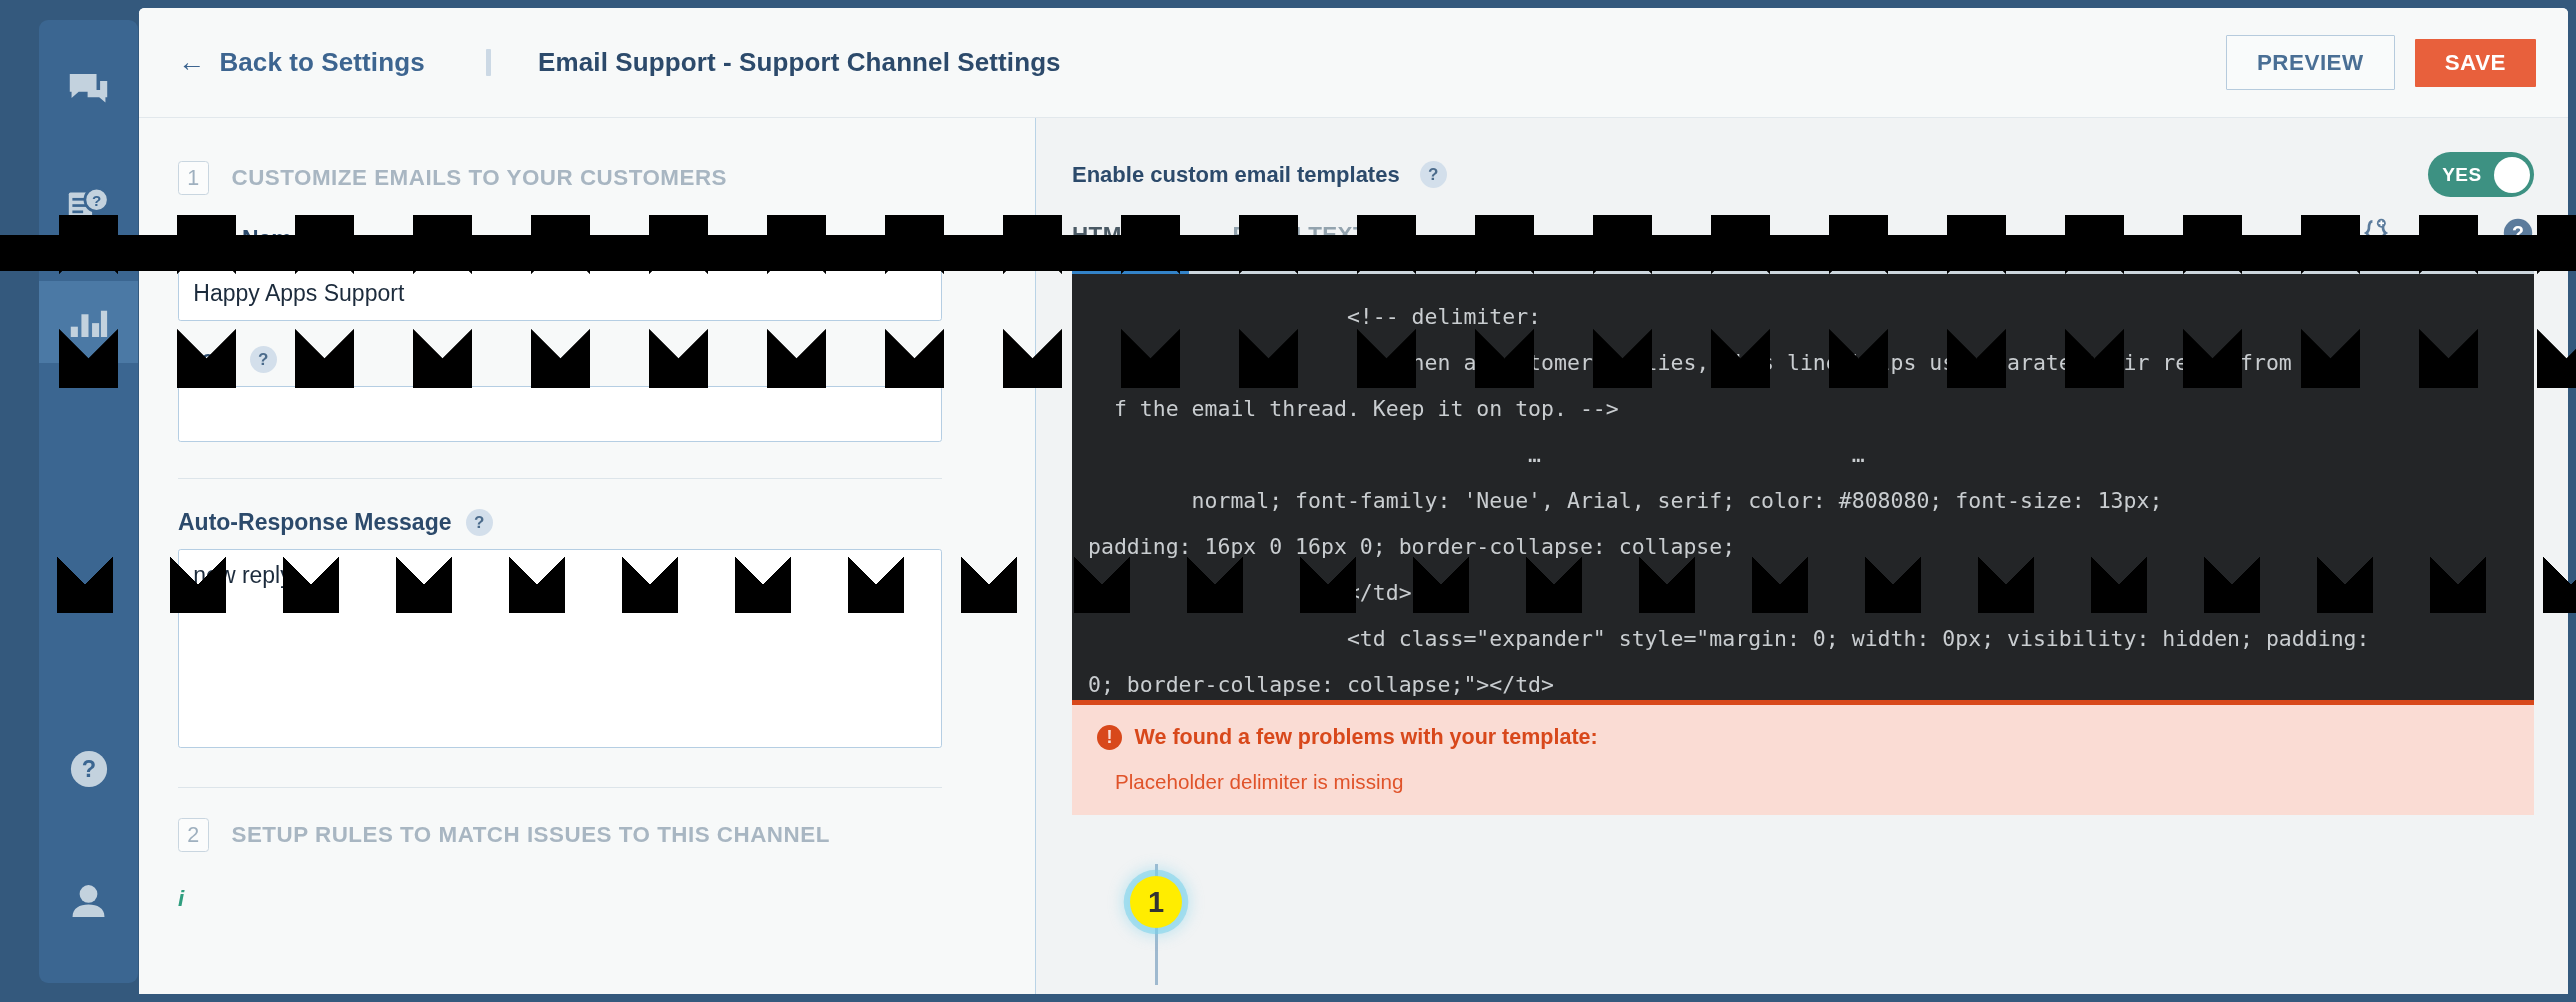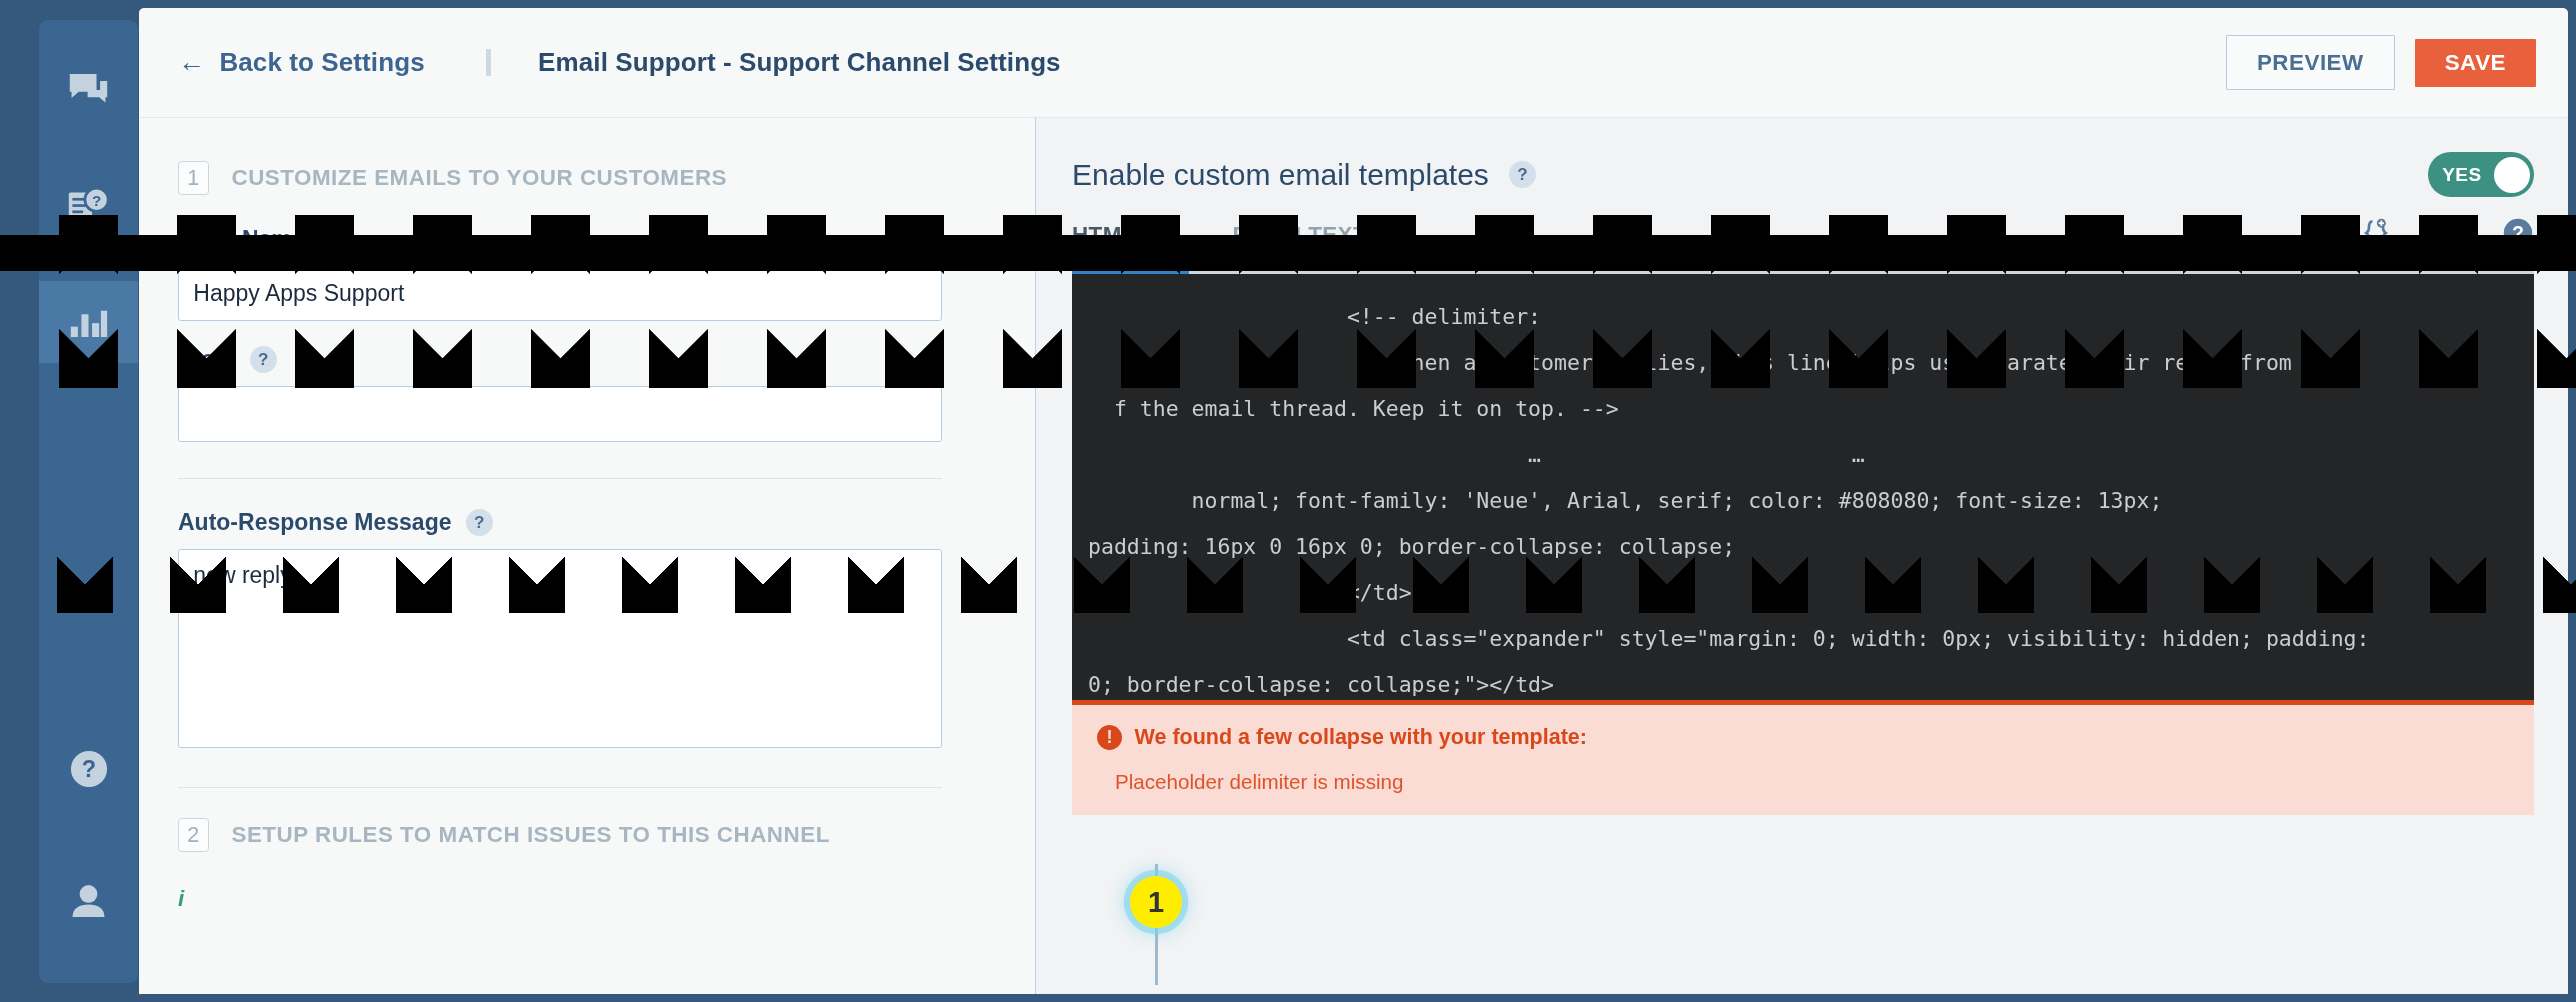--- a/index.html
+++ b/index.html
@@ -134,21 +134,21 @@
   }
   .info-i { font-style: italic; font-weight: bold; font-size: 22.4px; }
 
   
   .right-panel {
     flex: 1; background: #f1f3f4;
     padding: 34px 34px 0 36px;
     position: relative;
   }
   .rp-title-row { display: flex; align-items: center; gap: 20px; }
-  .rp-title { color: #2c4a6b; font-size: 30px; font-weight: normal; text-align: center; }
+  .rp-title { color: #2c4a6b; font-size: 22px; font-weight: bold; text-align: center; }
   .toggle {
     margin-left: auto;
     width: 106px; height: 45px; border-radius: 22.4px;
     background: #3d9182;
     display: flex; align-items: center; justify-content: flex-start;
     padding: 0 7.2px 0 14.3px; position: relative;
     cursor: pointer;
   }
   .toggle-label { color: #fff; font-size: 19px; font-weight: bold; letter-spacing: 0.4px; }
   .toggle-knob {
@@ -422,21 +422,21 @@
             <div class="code-line">                    &lt;/td&gt;</div>
             <div class="code-line">                    &lt;td class="expander" style="margin: 0; width: 0px; visibility: hidden; padding:</div>
             <div class="code-line">0; border-collapse: collapse;"&gt;&lt;/td&gt;</div>
             <div class="code-line">                &lt;/tr&gt;</div>
           </div>
         </div>
 
         <div class="err-banner">
           <div class="err-head">
             <span class="err-ico">!</span>
-            <span>We found a few collapse with your template:</span>
+            <span>We found a few problems with your template:</span>
           </div>
           <div class="err-item">Placeholder delimiter is missing</div>
         </div>
       </section>
     </div>
 
     <div class="marker-line"></div>
     <div class="marker">1</div>
   </div>
 

